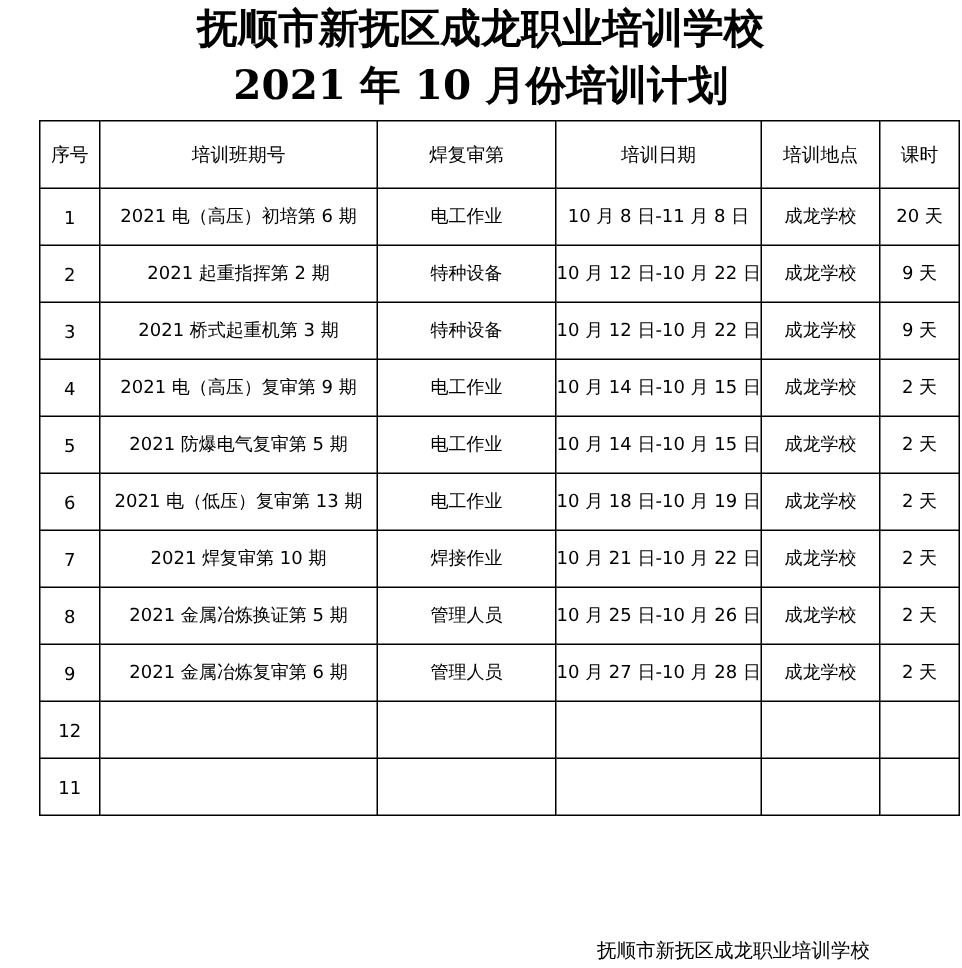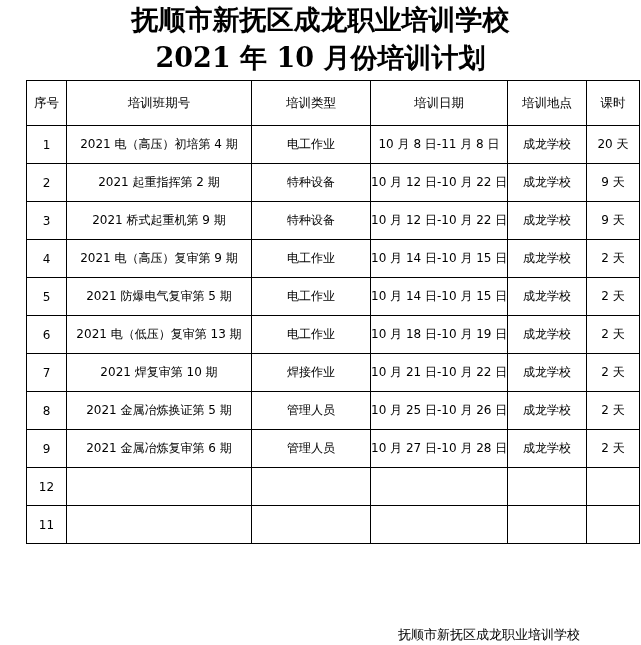--- a/index.html
+++ b/index.html
@@ -46,46 +46,46 @@
     <col style="width:185px">
     <col style="width:119px">
     <col style="width:137px">
     <col style="width:79px">
     <col style="width:53px">
   </colgroup>
   <thead>
     <tr>
       <th>序号</th>
       <th>培训班期号</th>
-      <th>培训类型</th>
+      <th>焊复审第</th>
       <th>培训日期</th>
       <th>培训地点</th>
       <th>课时</th>
     </tr>
   </thead>
   <tbody>
     <tr>
       <td>1</td>
-      <td>2021 电（高压）初培第 4 期</td>
+      <td>2021 电（高压）初培第 6 期</td>
       <td>电工作业</td>
       <td>10 月 8 日-11 月 8 日</td>
       <td>成龙学校</td>
       <td>20 天</td>
     </tr>
     <tr>
       <td>2</td>
       <td>2021 起重指挥第 2 期</td>
       <td>特种设备</td>
       <td>10 月 12 日-10 月 22 日</td>
       <td>成龙学校</td>
       <td>9 天</td>
     </tr>
     <tr>
       <td>3</td>
-      <td>2021 桥式起重机第 9 期</td>
+      <td>2021 桥式起重机第 3 期</td>
       <td>特种设备</td>
       <td>10 月 12 日-10 月 22 日</td>
       <td>成龙学校</td>
       <td>9 天</td>
     </tr>
     <tr>
       <td>4</td>
       <td>2021 电（高压）复审第 9 期</td>
       <td>电工作业</td>
       <td>10 月 14 日-10 月 15 日</td>

